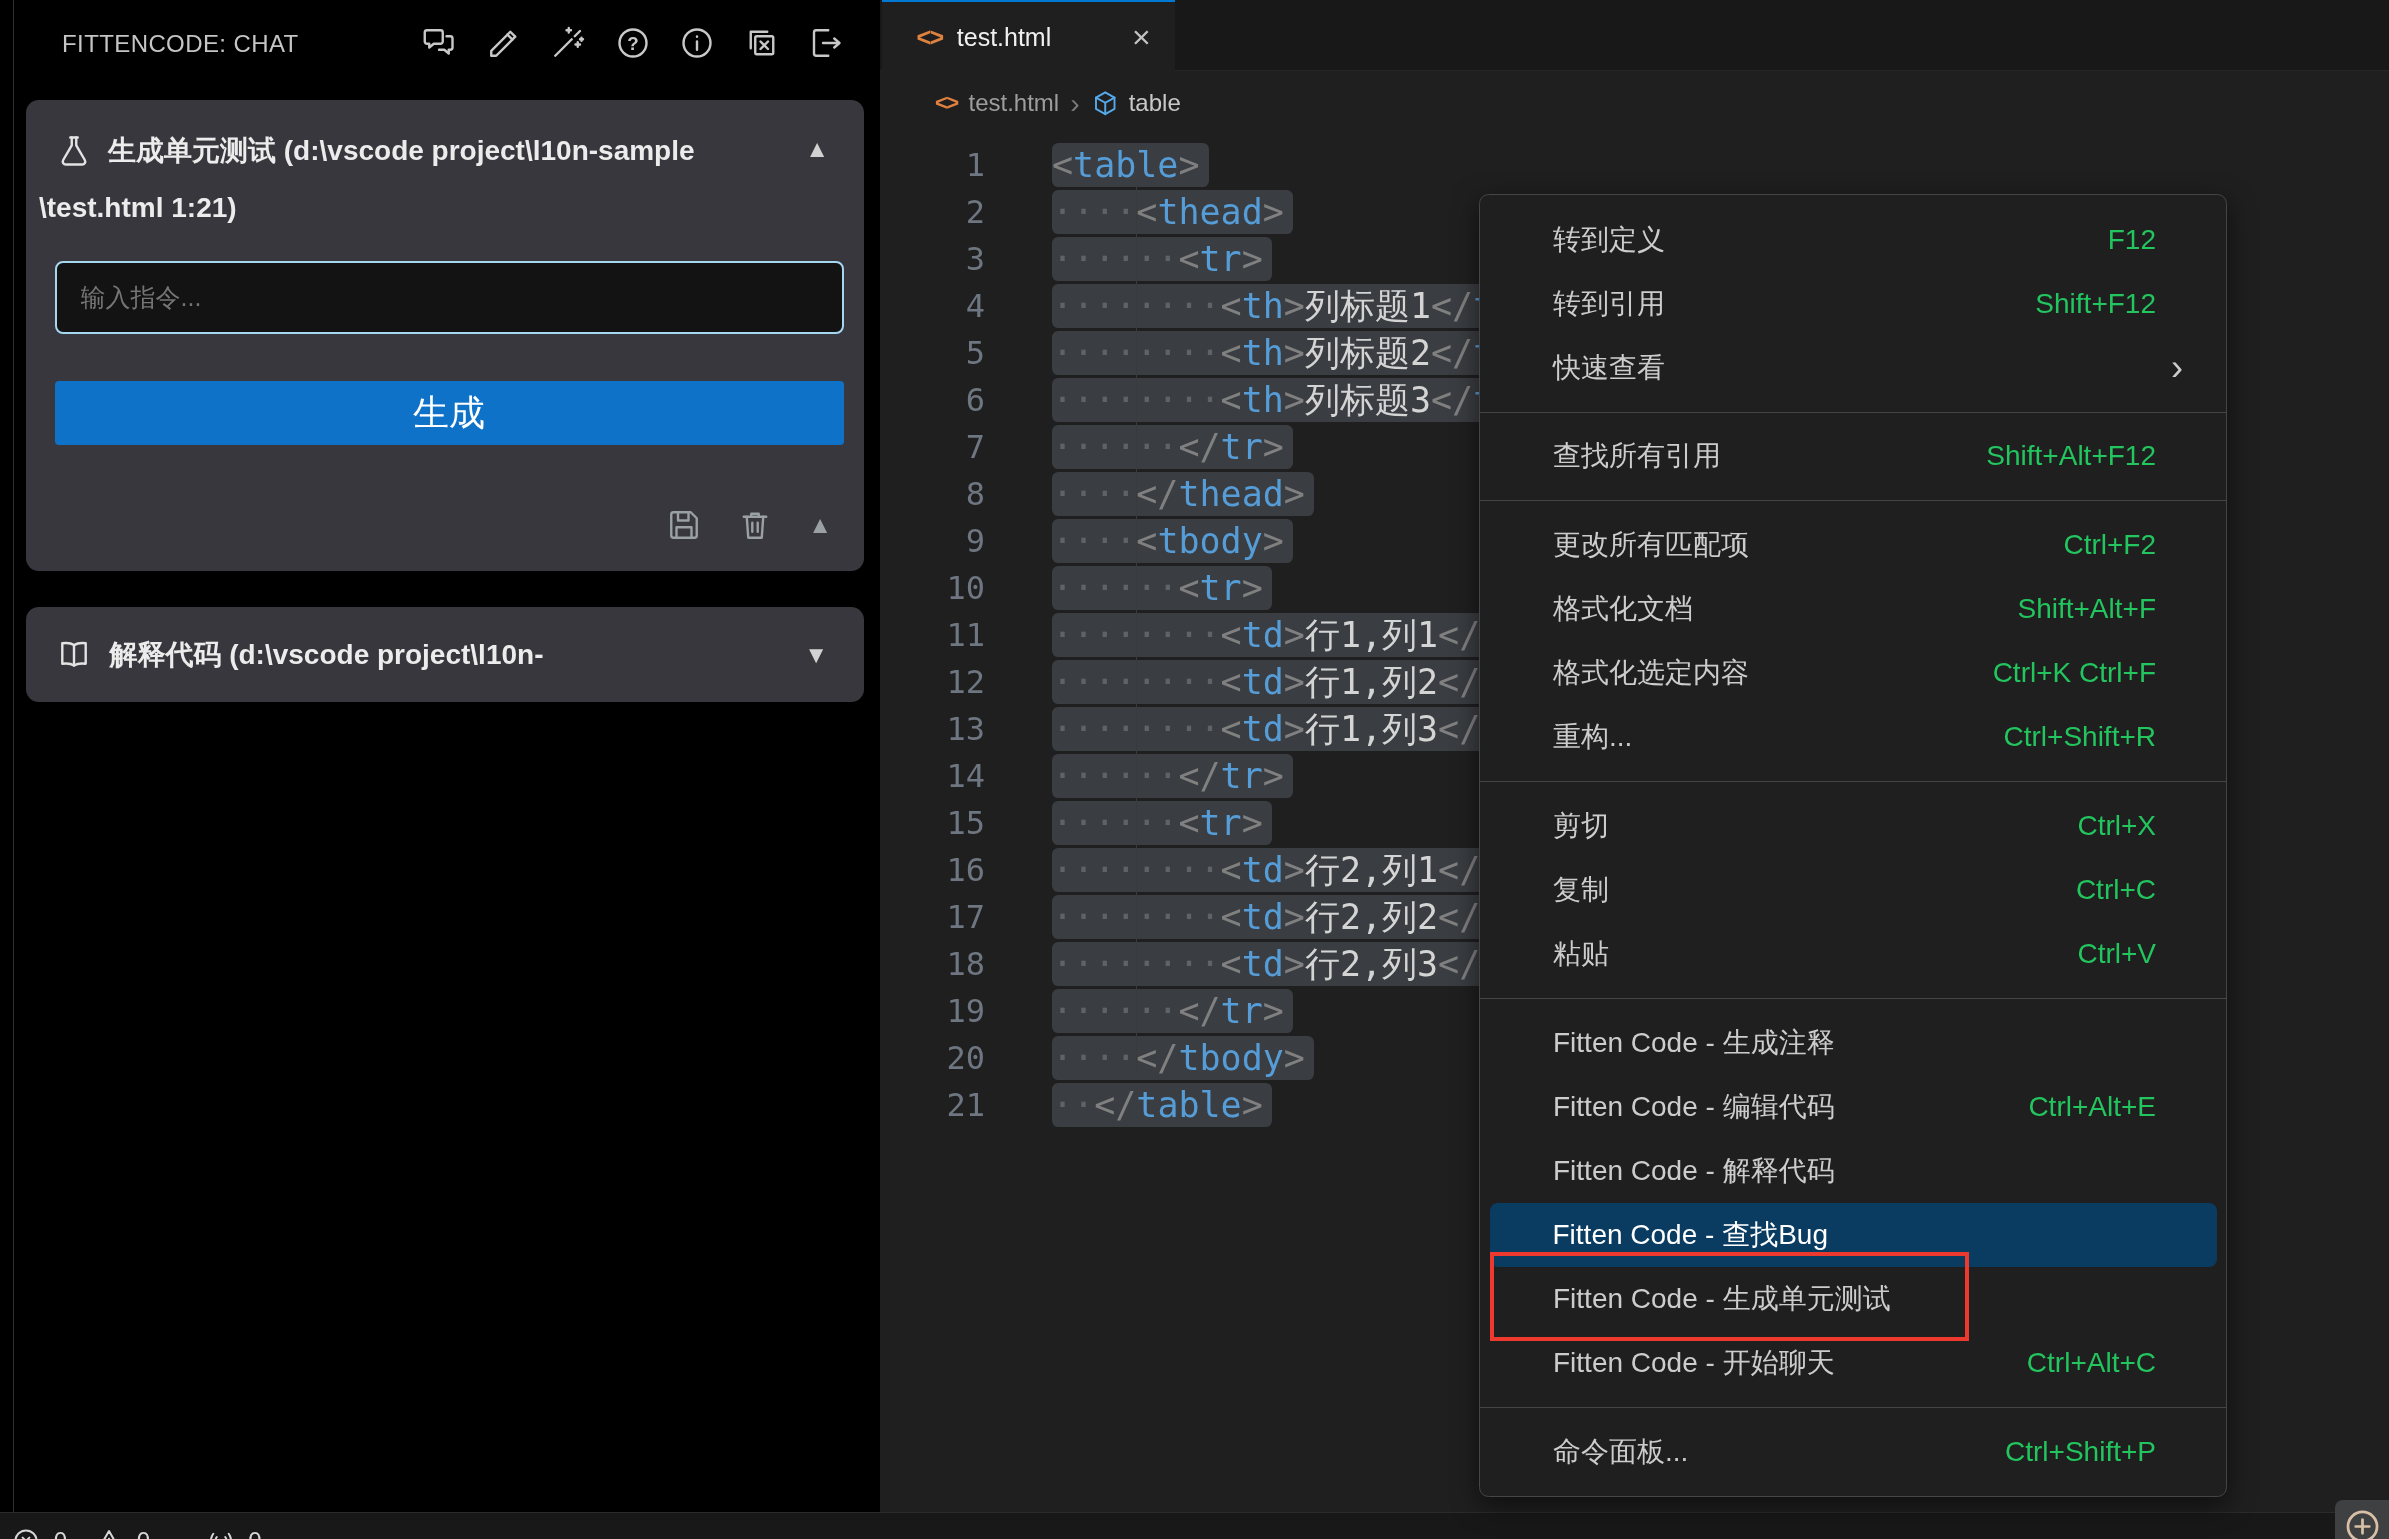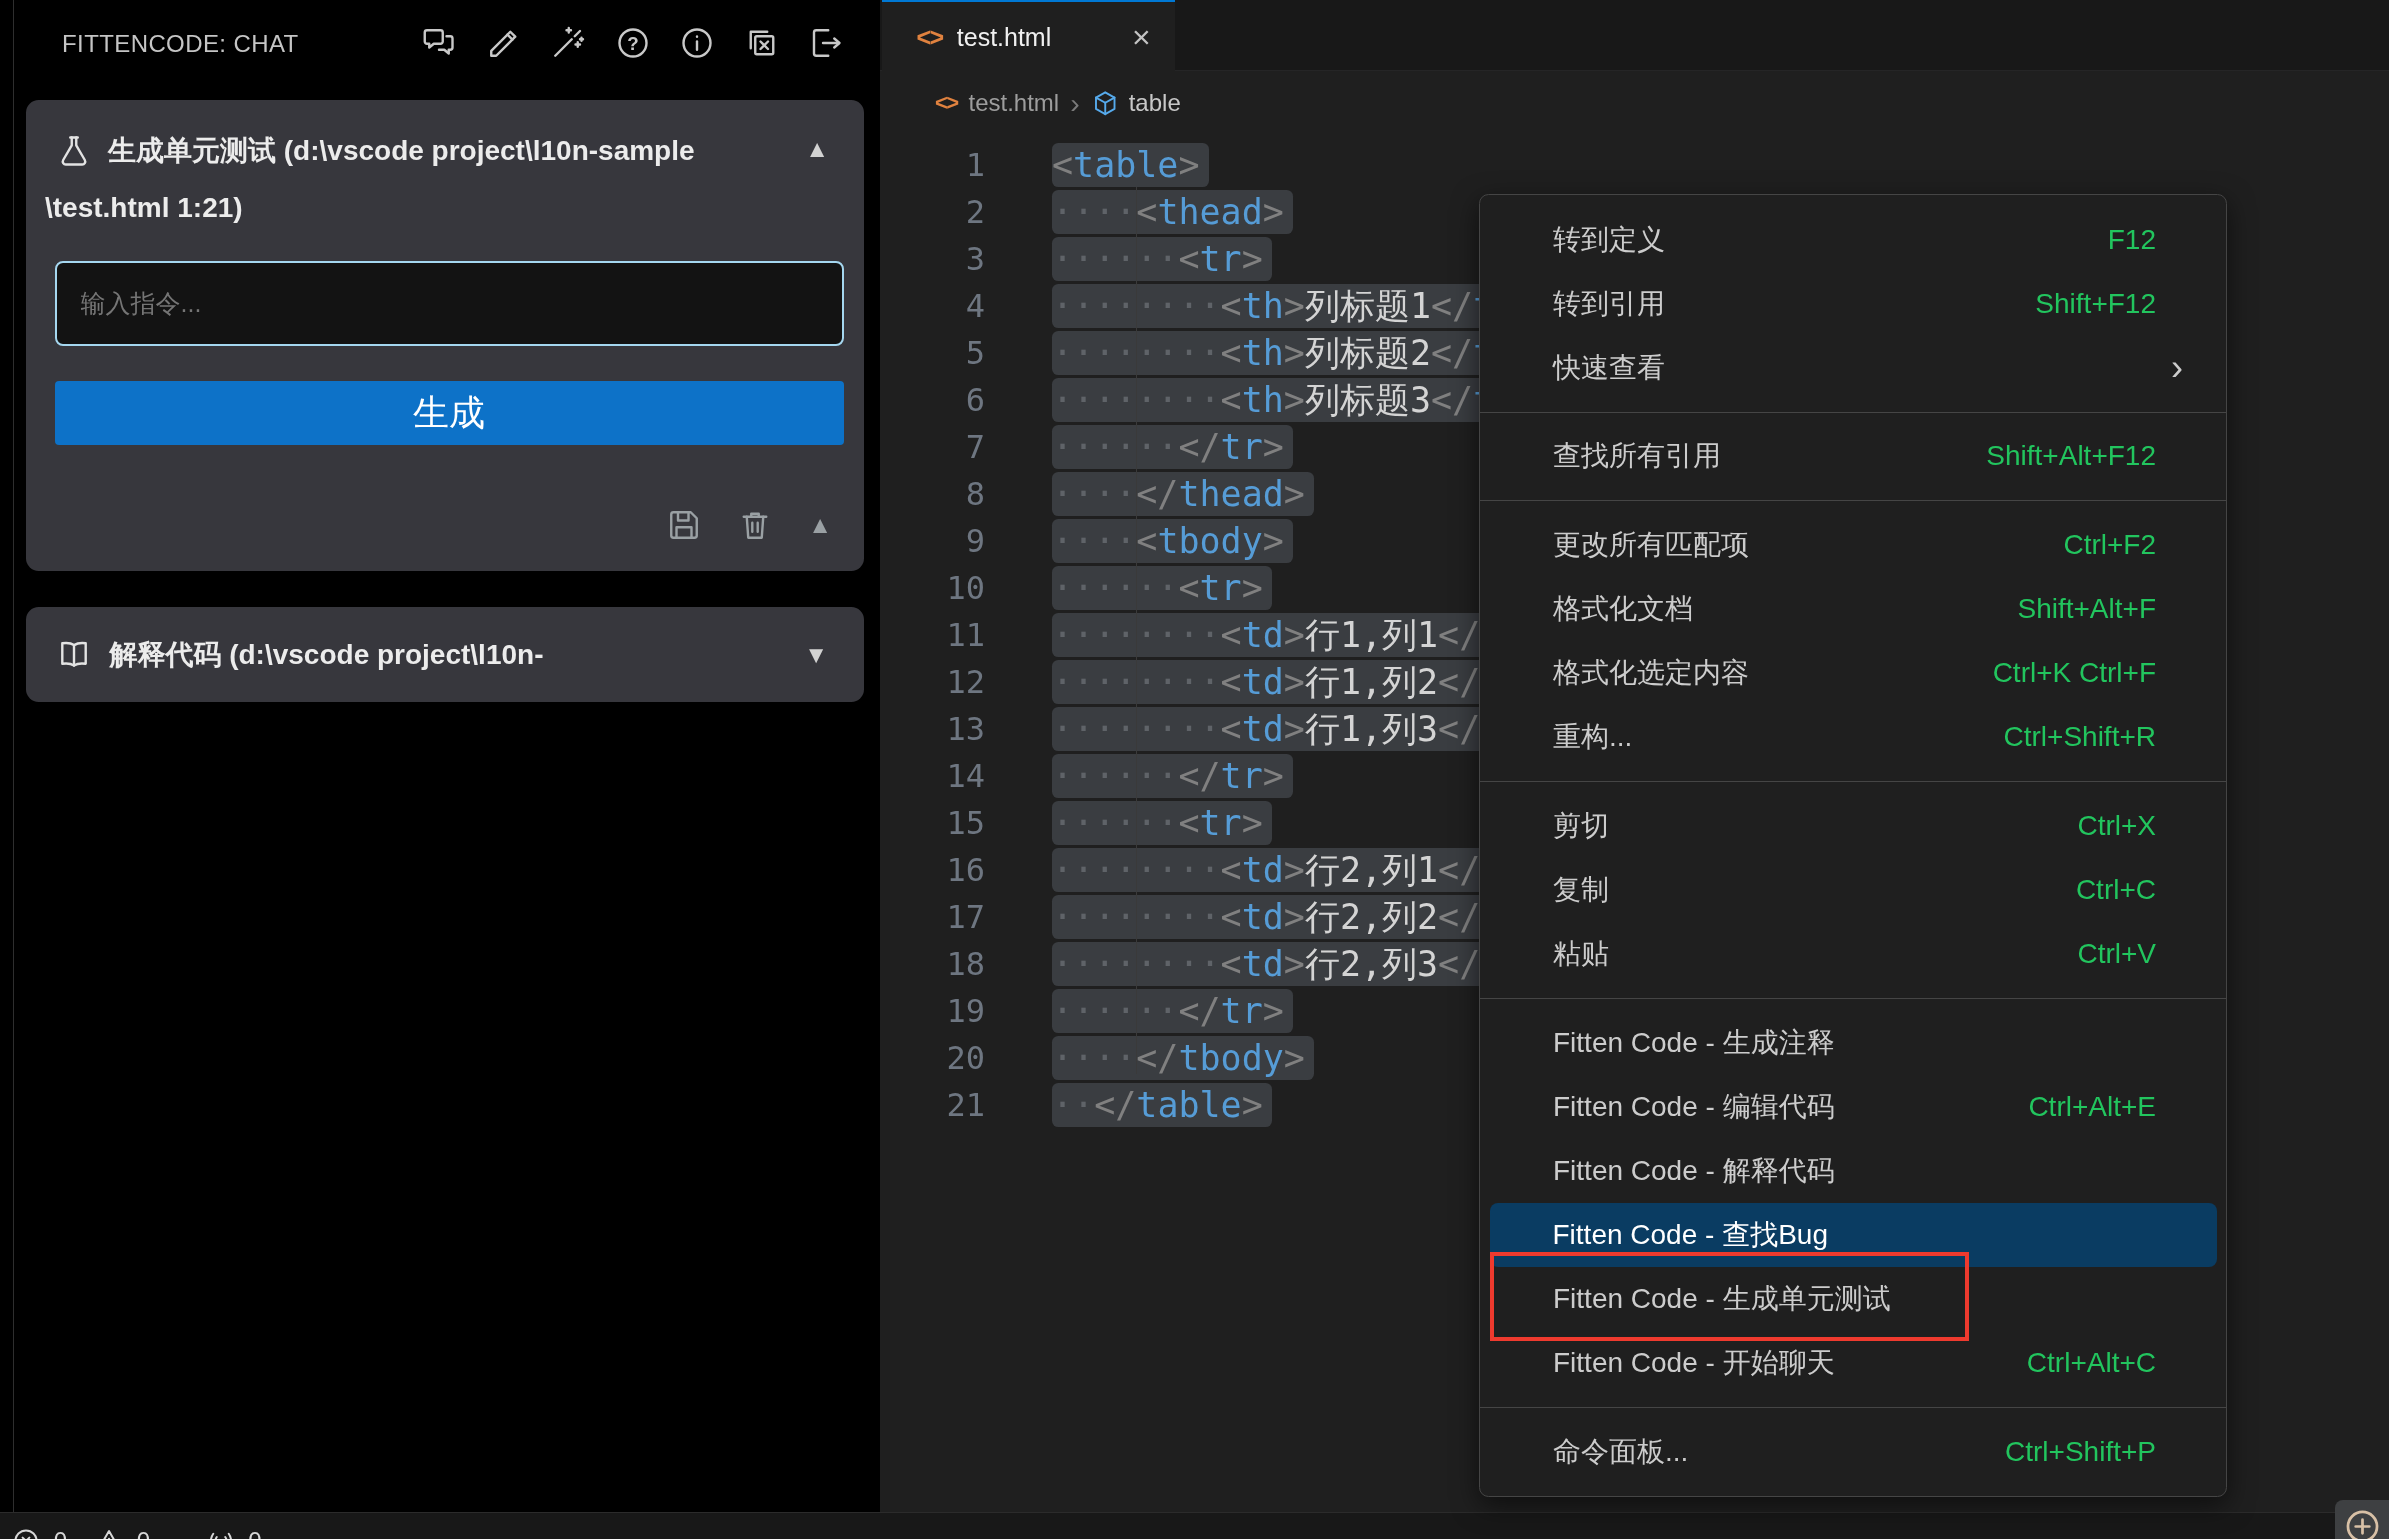--- a/index.html
+++ b/index.html
@@ -22,24 +22,24 @@
 
   .card { position:absolute; left:26px; width:838px; background:#37373d; border-radius:12.7px; }
   #card1 { top:100px; height:471px; }
   #card2 { top:607px; height:95px; display:flex; align-items:center; padding:0 36px 0 30px; }
 
   .card-hdr { position:relative; padding:32px 87px 0 30px; }
   .hdr-line1 { display:flex; align-items:center; gap:16px; }
   .card-icon { width:36px; height:36px; color:#e3e3e3; flex:none; }
   .card-icon svg { width:36px; height:36px; }
   .card-title { font-size:28px; font-weight:bold; color:#ececec; white-space:nowrap; }
-  .card-title2 { padding:22px 30px 0 19px; font-size:28px; font-weight:bold; color:#ececec; }
+  .card-title2 { padding:22px 30px 0 13px; font-size:28px; font-weight:bold; color:#ececec; }
   .hdr-collapse { position:absolute; right:35px; top:35px; font-size:24px; color:#d2d2d2; cursor:pointer; }
 
-  .input-wrap { position:absolute; left:28.5px; top:161px; width:789px; height:85px;
+  .input-wrap { position:absolute; left:28.5px; top:161px; width:789px; height:73px;
     background:#131313; border:2.4px solid #a5d7f0; border-radius:8px; display:flex; align-items:center; }
   .input-wrap input { width:100%; height:100%; background:transparent; border:none; outline:none;
     padding:0 24px; font-size:25px; color:#cccccc; font-family:inherit; }
   .input-wrap input::placeholder { color:#757575; }
 
   .gen-btn { position:absolute; left:28.5px; top:281px; width:789px; height:64px; background:#0d72c8;
     border:none; border-radius:4px; color:#ffffff; font-size:36px; font-family:inherit; cursor:pointer; }
 
   .card-actions { position:absolute; right:32px; bottom:28.5px; display:flex; align-items:center; gap:35px; }
   .act-icon { width:36px; height:36px; color:#9aa0a4; cursor:pointer; }

